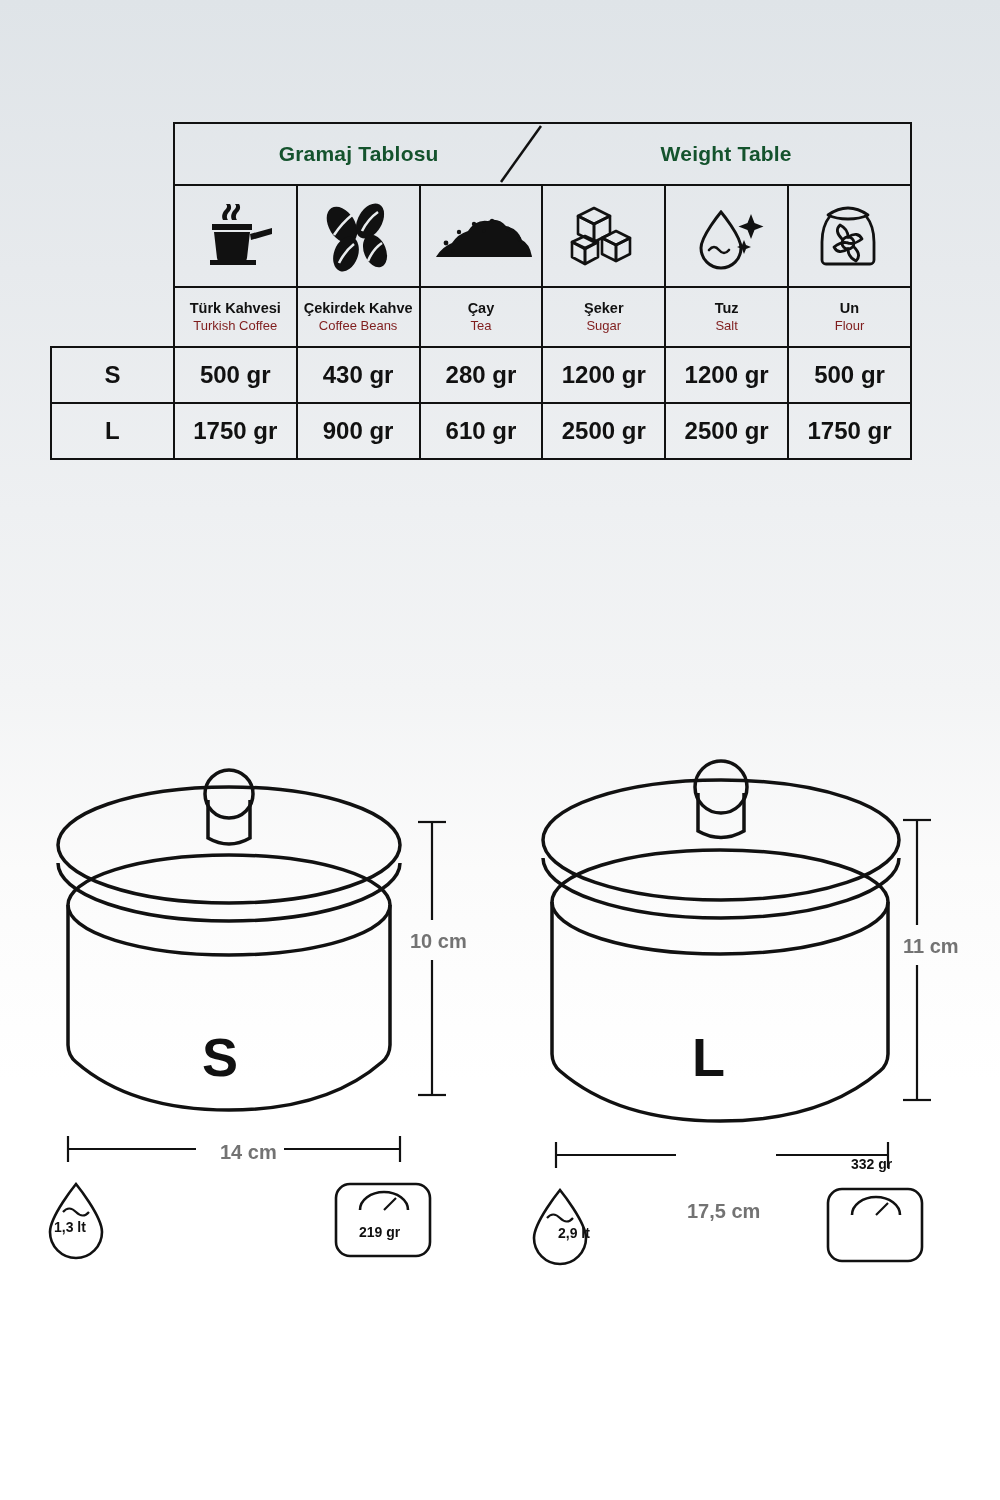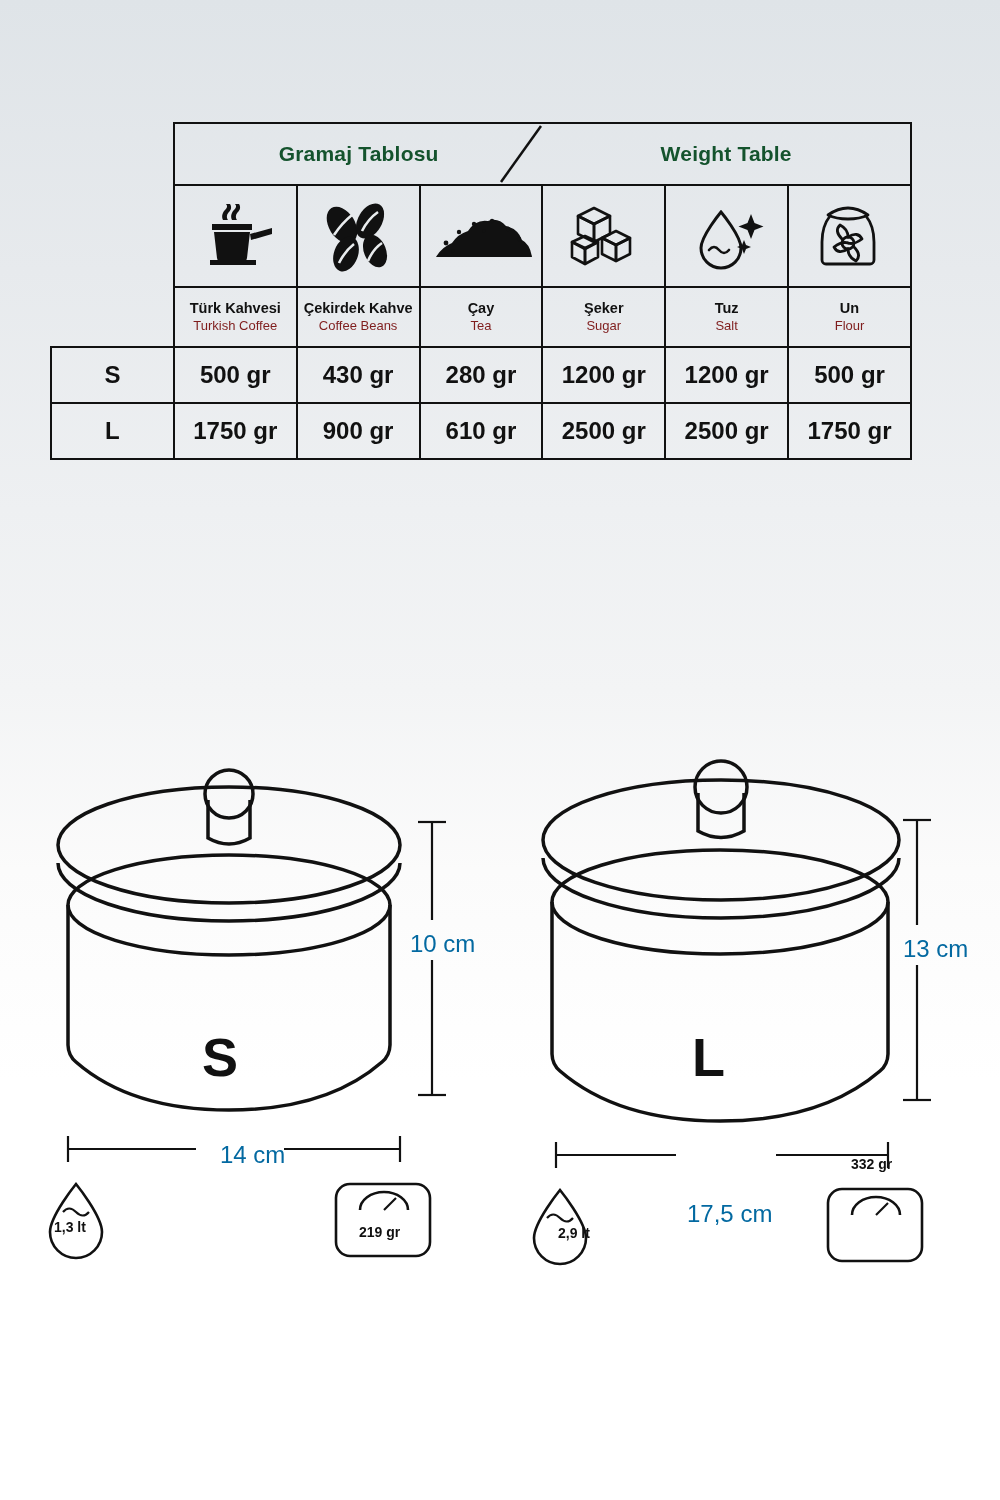--- a/index.html
+++ b/index.html
@@ -116,23 +116,23 @@
     font-weight: bold;
     color: #111;
     font-size: 54px;
     line-height: 1;
   }
   .letter-s { left: 202px; top: 1030px; }
   .letter-l { left: 692px; top: 1030px; }
 
   .dim-text {
     position: absolute;
-    font-size: 24px;
-    font-weight: normal;
-    color: #0369a1;
+    font-size: 20px;
+    font-weight: bold;
+    color: #737373;
     white-space: nowrap;
   }
   .dim-h-s { left: 410px; top: 930px; }
   .dim-h-l { left: 903px; top: 935px; }
   .dim-w-s { left: 220px; top: 1141px; }
   .dim-w-l { left: 687px; top: 1200px; }
 
   .badge-text {
     position: absolute;
     font-size: 14px;
@@ -383,20 +383,20 @@
     <rect x="828" y="1189" width="94" height="72" rx="14"></rect>
     <path d="M852 1215 a24 18 0 0 1 48 0"></path>
     <line x1="876" y1="1215" x2="888" y2="1203" stroke-width="2.2"></line>
   </g>
 </svg>
 
 <div class="size-letter letter-s">S</div>
 <div class="size-letter letter-l">L</div>
 
 <div class="dim-text dim-h-s">10 cm</div>
-<div class="dim-text dim-h-l">13 cm</div>
+<div class="dim-text dim-h-l">11 cm</div>
 <div class="dim-text dim-w-s">14 cm</div>
 <div class="dim-text dim-w-l">17,5 cm</div>
 
 <div class="badge-text vol-s">1,3 lt</div>
 <div class="badge-text wt-s">219 gr</div>
 <div class="badge-text vol-l">2,9 lt</div>
 <div class="badge-text wt-l">332 gr</div>
 
 </body></html>

